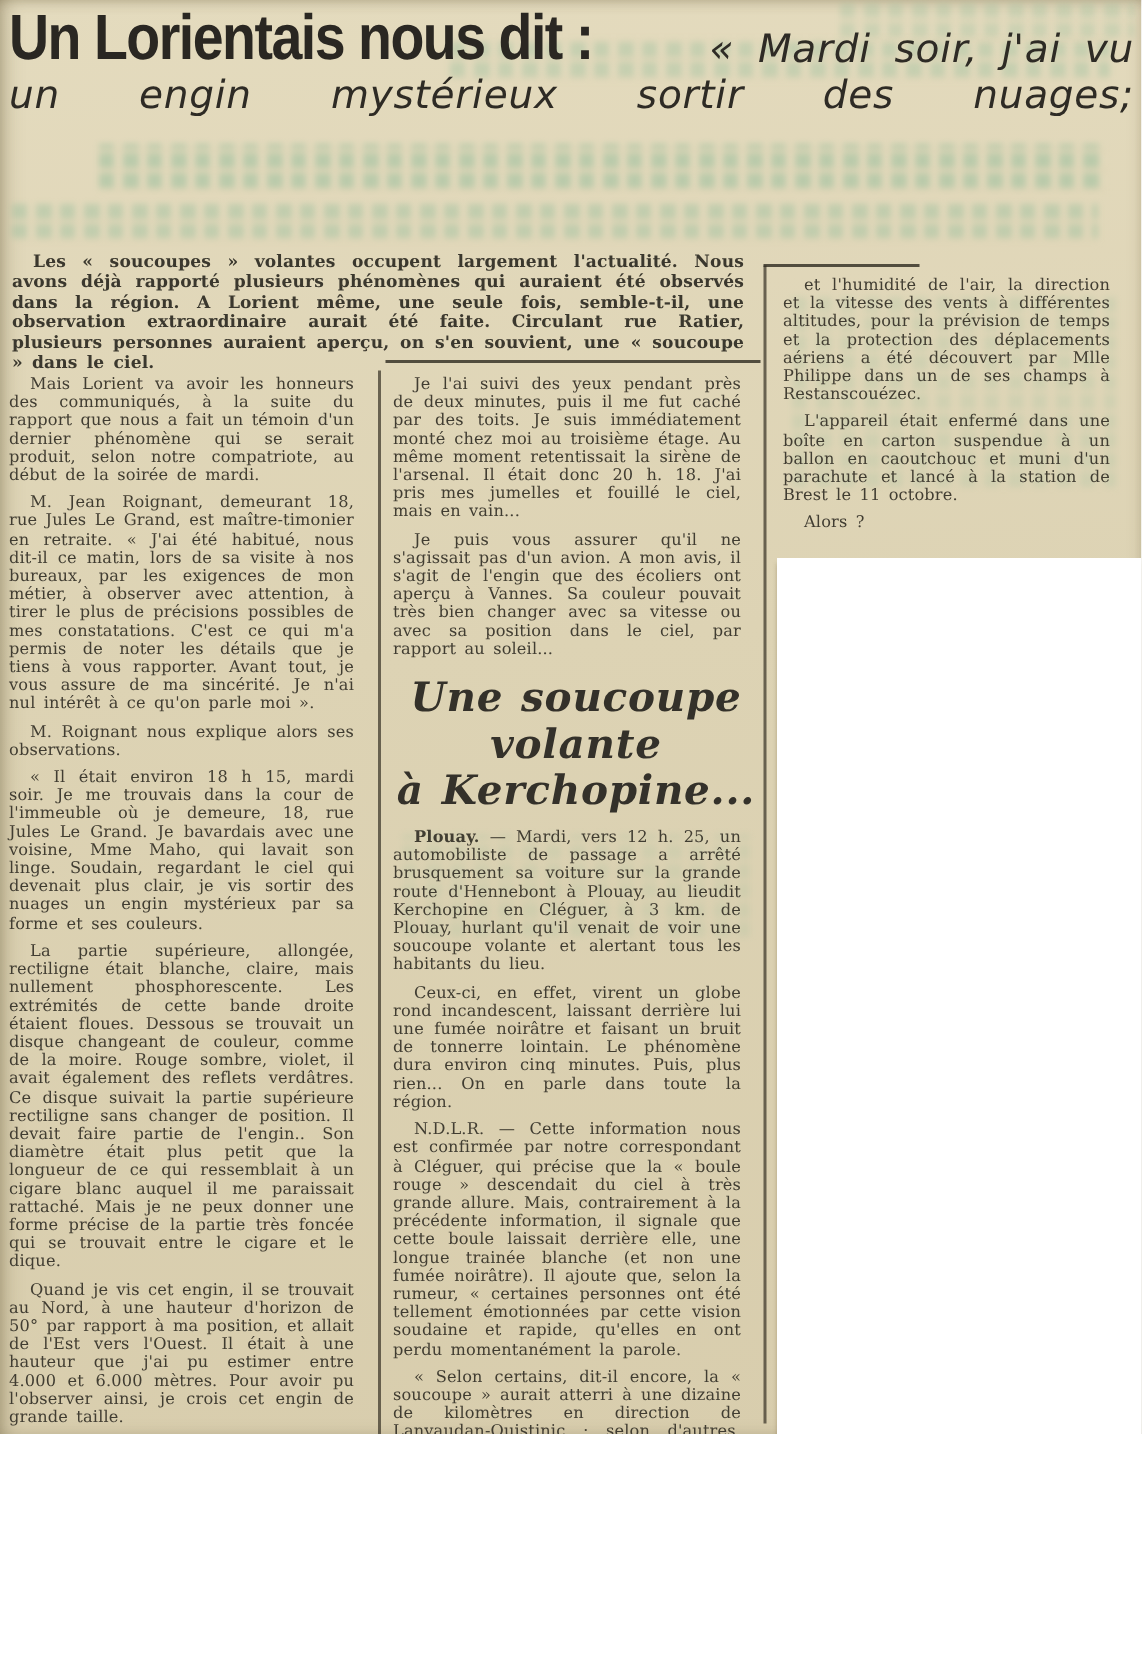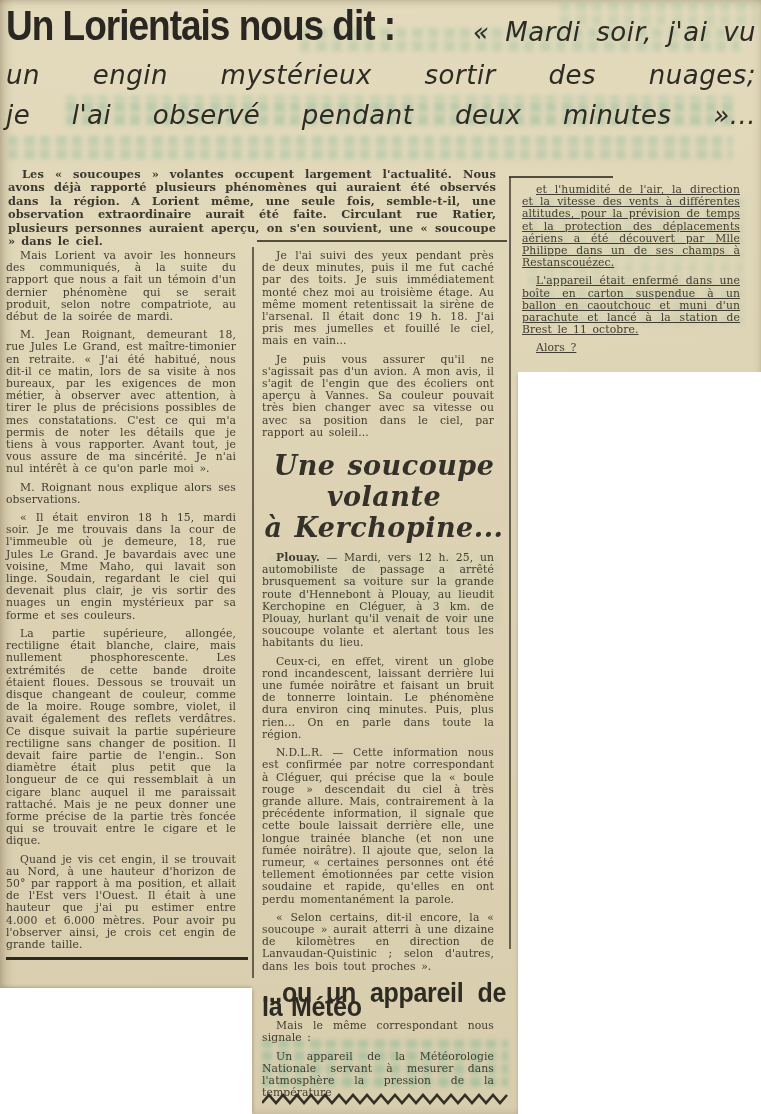--- a/index.html
+++ b/index.html
@@ -1,17 +1,17 @@
 <!DOCTYPE html>
 <html><head>
 <meta charset="utf-8">
 <style>
   html,body { margin:0; padding:0; background:#ffffff; }
   .stage {
-    position:relative; width:761px; height:1114px; overflow:hidden;
+    position:relative; width:761px; height:956px; overflow:hidden;
     background:#ffffff;
     font-family:"DejaVu Serif", serif;
   }
   
   .paper {
     position:absolute; inset:0;
     background:linear-gradient(175deg,#e4dbbe 0%, #ddd3b4 45%, #d8cdad 100%);
     box-shadow: inset 7px 0 14px -7px rgba(92,80,48,.55),
                 inset -5px 0 12px -8px rgba(92,80,48,.35),
                 inset 0 5px 10px -6px rgba(92,80,48,.30);
@@ -51,32 +51,32 @@
   .hl-line1 { display:flex; justify-content:space-between; align-items:baseline; }
   .hl-lead {
     font-family:"Liberation Sans", sans-serif; font-weight:700;
     font-size:37px; letter-spacing:-1px; display:inline-block;
     transform:scaleY(1.15); transform-origin:left bottom; white-space:nowrap;
   }
   .hl-quote, .hl-line {
     font-family:"DejaVu Sans", sans-serif; font-style:italic; font-weight:400;
     font-size:26px; letter-spacing:.5px; word-spacing:7px; color:#2e2b25;
   }
-  .hl-line { text-align:justify; text-align-last:justify; margin-top:11px; line-height:1.1; }
+  .hl-line { text-align:justify; text-align-last:justify; line-height:1.1; }
 
   
   .bodytext { font-size:10.8px; line-height:12.2px; color:#413d32;
     text-align:justify; word-spacing:2px; letter-spacing:.1px; }
   .bodytext p { margin:0 12px 6px 0; text-indent:14px; }
   .intro { position:absolute; left:8px; top:168px; width:500px;
     font-weight:700; font-size:11.4px; line-height:13.4px; color:#3b382e; }
   .col { position:absolute; }
   .col-1 { left:6px;   top:250px; width:242px; }
   .col-2 { left:262px; top:250px; width:244px; height:856px; }
-  .col-3 { left:522px; top:184px; width:230px;text-decoration:underline; }
+  .col-3 { left:522px; top:184px; width:230px; }
   .plead { font-weight:700; }
 
   
   .subhead-kerchopine {
     margin:11px 0 9px 0; text-align:center; text-indent:0;
     font-family:"DejaVu Serif", serif; font-style:italic; font-weight:700;
     font-size:27px; line-height:31px; color:#34312a; letter-spacing:.5px;
   }
   .subhead-kerchopine span { display:block; }
   .subhead-meteo {
@@ -103,21 +103,20 @@
   <div class="bleed bleed-e"></div>
   <div class="bleed bleed-f"></div>
   <div class="bleed bleed-g"></div>
 
   <div class="headline">
     <div class="hl-line1">
       <span class="hl-lead">Un Lorientais nous dit :</span>
       <span class="hl-quote">« Mardi soir, j'ai vu</span>
     </div>
     <div class="hl-line">un engin mystérieux sortir des nuages;</div>
-    <div class="hl-line">je l'ai observé pendant deux minutes »...</div>
   </div>
 
   <div class="intro bodytext">
     <p>Les « soucoupes » volantes occupent largement l'actualité. Nous avons déjà rapporté plusieurs phénomènes qui auraient été observés dans la région. A Lorient même, une seule fois, semble-t-il, une observation extraordinaire aurait été faite. Circulant rue Ratier, plusieurs personnes auraient aperçu, on s'en souvient, une « soucoupe » dans le ciel.</p>
   </div>
 
   <div class="vrule vrule-1"></div>
   <div class="vrule vrule-2"></div>
   <div class="hrule hrule-col2-top"></div>
   <div class="hrule hrule-col3-top"></div>
@@ -126,21 +125,21 @@
     <p>Mais Lorient va avoir les honneurs des communiqués, à la suite du rapport que nous a fait un témoin d'un dernier phénomène qui se serait produit, selon notre compatriote, au début de la soirée de mardi.</p>
     <p>M. Jean Roignant, demeurant 18, rue Jules Le Grand, est maître-timonier en retraite. « J'ai été habitué, nous dit-il ce matin, lors de sa visite à nos bureaux, par les exigences de mon métier, à observer avec attention, à tirer le plus de précisions possibles de mes constatations. C'est ce qui m'a permis de noter les détails que je tiens à vous rapporter. Avant tout, je vous assure de ma sincérité. Je n'ai nul intérêt à ce qu'on parle moi ».</p>
     <p>M. Roignant nous explique alors ses observations.</p>
     <p>« Il était environ 18 h 15, mardi soir. Je me trouvais dans la cour de l'immeuble où je demeure, 18, rue Jules Le Grand. Je bavardais avec une voisine, Mme Maho, qui lavait son linge. Soudain, regardant le ciel qui devenait plus clair, je vis sortir des nuages un engin mystérieux par sa forme et ses couleurs.</p>
     <p>La partie supérieure, allongée, rectiligne était blanche, claire, mais nullement phosphorescente. Les extrémités de cette bande droite étaient floues. Dessous se trouvait un disque changeant de couleur, comme de la moire. Rouge sombre, violet, il avait également des reflets verdâtres. Ce disque suivait la partie supérieure rectiligne sans changer de position. Il devait faire partie de l'engin.. Son diamètre était plus petit que la longueur de ce qui ressemblait à un cigare blanc auquel il me paraissait rattaché. Mais je ne peux donner une forme précise de la partie très foncée qui se trouvait entre le cigare et le dique.</p>
     <p>Quand je vis cet engin, il se trouvait au Nord, à une hauteur d'horizon de 50° par rapport à ma position, et allait de l'Est vers l'Ouest. Il était à une hauteur que j'ai pu estimer entre 4.000 et 6.000 mètres. Pour avoir pu l'observer ainsi, je crois cet engin de grande taille.</p>
     <div class="thick-rule"></div>
   </div>
 
   <div class="col col-2 bodytext">
-    <p>Je l'ai suivi des yeux pendant près de deux minutes, puis il me fut caché par des toits. Je suis immédiatement monté chez moi au troisième étage. Au même moment retentissait la sirène de l'arsenal. Il était donc 19 h. 18. J'ai pris mes jumelles et fouillé le ciel, mais en vain...</p>
+    <p>Je l'ai suivi des yeux pendant près de deux minutes, puis il me fut caché par des toits. Je suis immédiatement monté chez moi au troisième étage. Au même moment retentissait la sirène de l'arsenal. Il était donc 20 h. 18. J'ai pris mes jumelles et fouillé le ciel, mais en vain...</p>
     <p>Je puis vous assurer qu'il ne s'agissait pas d'un avion. A mon avis, il s'agit de l'engin que des écoliers ont aperçu à Vannes. Sa couleur pouvait très bien changer avec sa vitesse ou avec sa position dans le ciel, par rapport au soleil...</p>
 
     <h2 class="subhead-kerchopine">
       <span>Une soucoupe volante</span>
       <span>à Kerchopine...</span>
     </h2>
 
     <p><span class="plead">Plouay.</span><span> — Mardi, vers 12 h. 25, un automobiliste de passage a arrêté brusquement sa voiture sur la grande route d'Hennebont à Plouay, au lieudit Kerchopine en Cléguer, à 3 km. de Plouay, hurlant qu'il venait de voir une soucoupe volante et alertant tous les habitants du lieu.</span></p>
     <p><span class="plead"></span><span>Ceux-ci, en effet, virent un globe rond incandescent, laissant derrière lui une fumée noirâtre et faisant un bruit de tonnerre lointain. Le phénomène dura environ cinq minutes. Puis, plus rien... On en parle dans toute la région.</span></p>
     <p><span class="plead"></span><span>N.D.L.R. — Cette information nous est confirmée par notre correspondant à Cléguer, qui précise que la « boule rouge » descendait du ciel à très grande allure. Mais, contrairement à la précédente information, il signale que cette boule laissait derrière elle, une longue trainée blanche (et non une fumée noirâtre). Il ajoute que, selon la rumeur, « certaines personnes ont été tellement émotionnées par cette vision soudaine et rapide, qu'elles en ont perdu momentanément la parole.</span></p>

